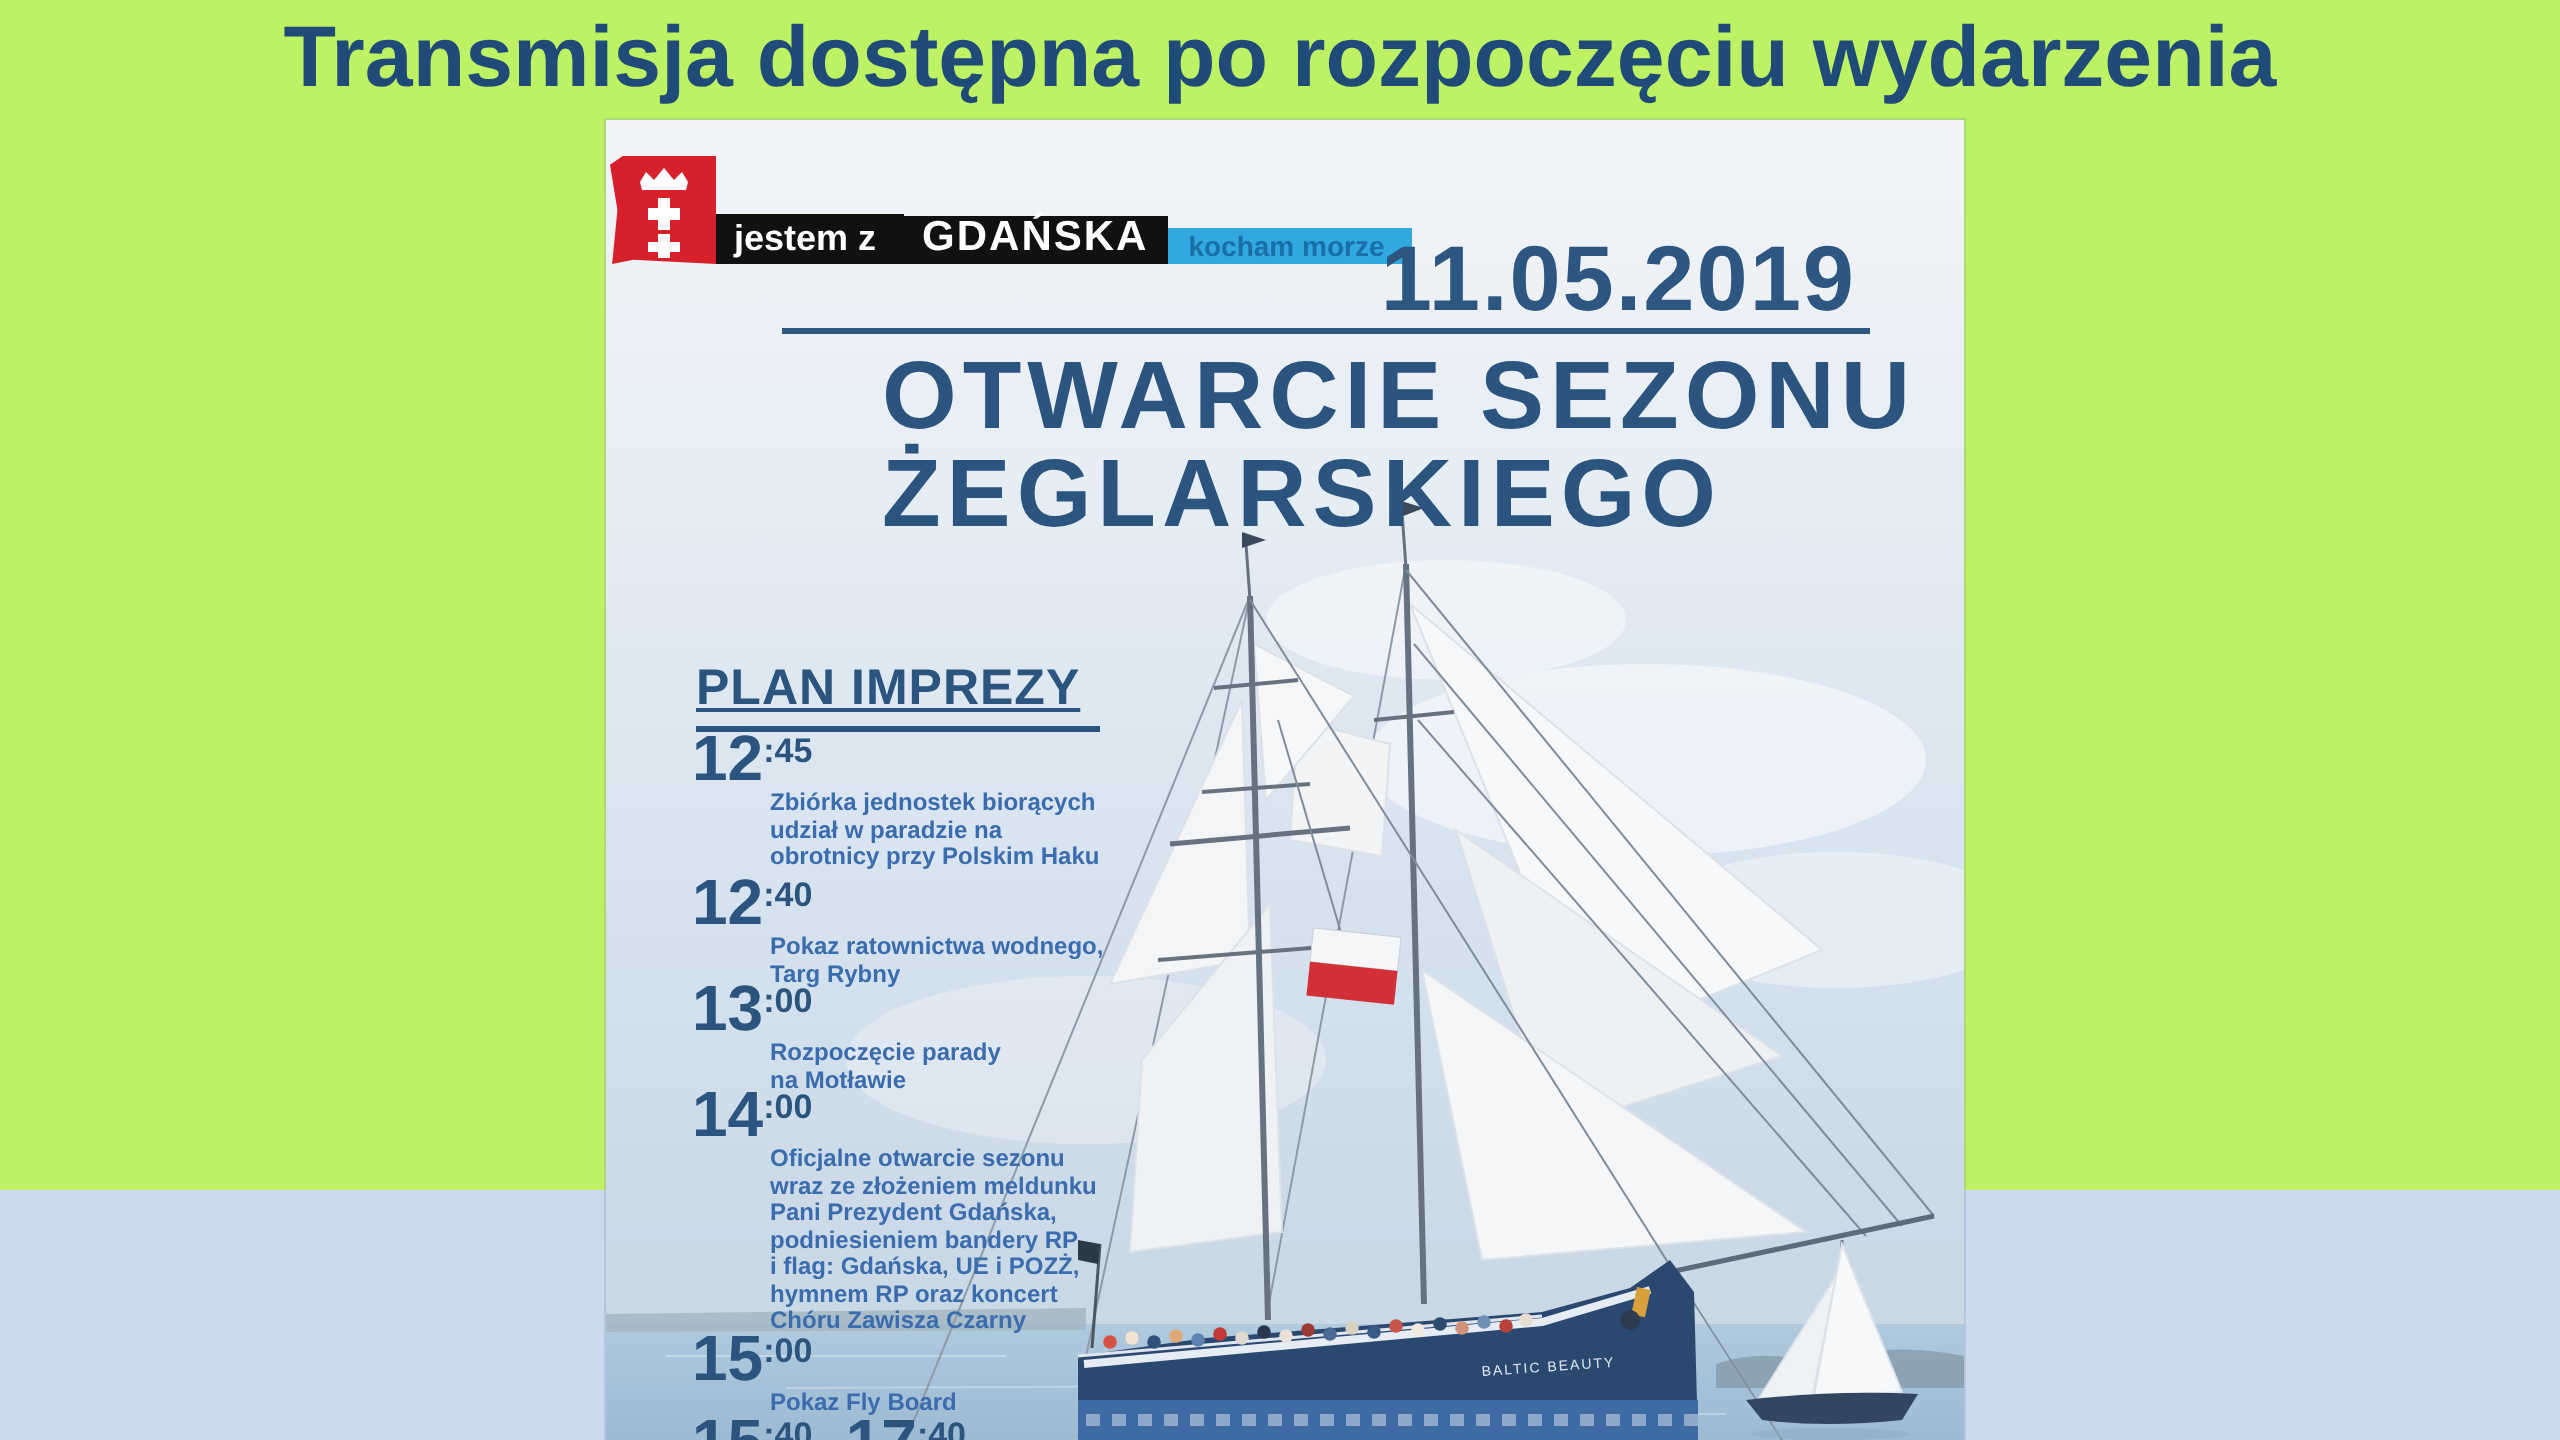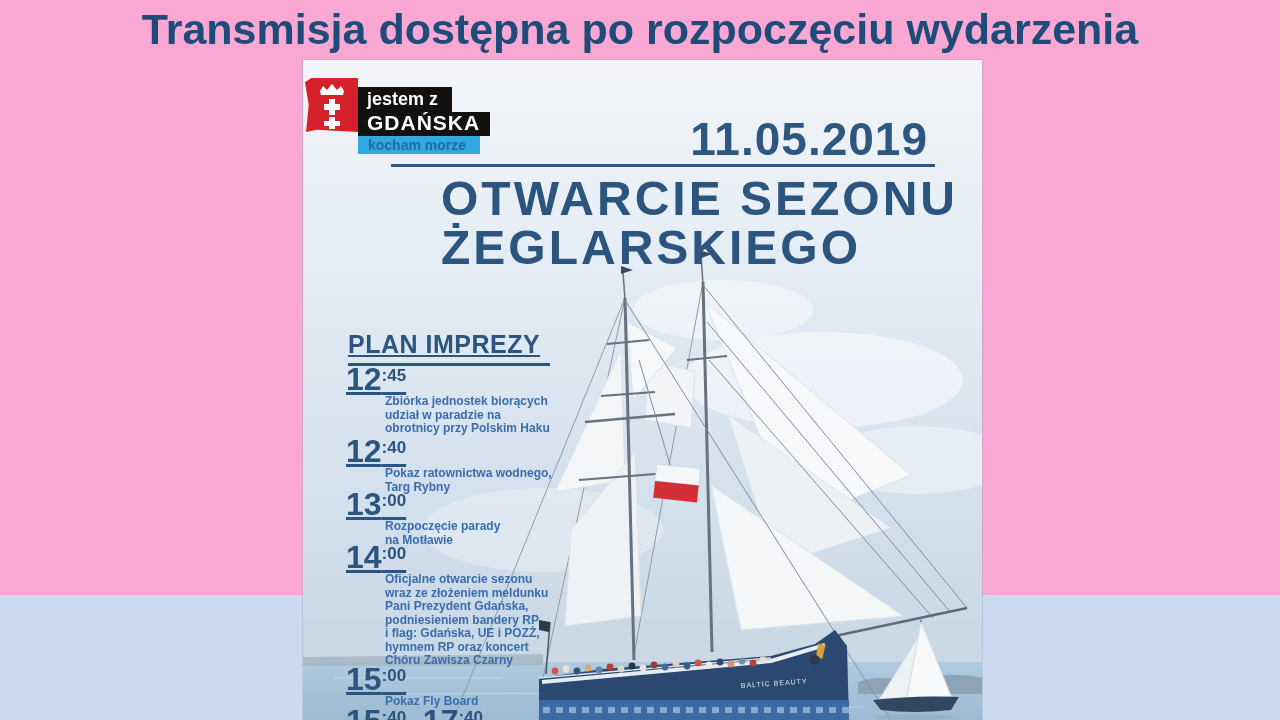--- a/index.html
+++ b/index.html
@@ -1,56 +1,56 @@
 <!DOCTYPE html>
 <html><head>
 <meta charset="utf-8">
 <style>
   html,body{margin:0;padding:0;}
   body{width:1280px;height:720px;overflow:hidden;background:#cbdaef;
        font-family:"Liberation Sans", sans-serif;}
-  .page{position:relative;width:1280px;height:595px;background:#f9a8d4;}
+  .page{position:relative;width:1280px;height:595px;background:#bef264;}
 
   
   .banner{position:absolute;top:0;left:0;width:1280px;height:60px;
           line-height:58px;text-align:center;font-size:43px;font-weight:700;
           color:#1e4b78;letter-spacing:0px;}
 
   
   .poster{position:absolute;left:303px;top:60px;width:679px;height:660px;overflow:hidden;
           background:linear-gradient(180deg,#f3f5f8 0%,#e7eef5 25%,#d8e4f0 55%,#cddbe9 80%,#c7d6e6 100%);
           box-shadow:0 0 0 1px rgba(120,140,170,.25);}
   .poster svg.photo{position:absolute;left:0;top:0;width:679px;height:660px;}
 
   
   .logo{position:absolute;left:2px;top:18px;display:flex;}
   .logo-flag{width:53px;height:54px;background:#d6212b;position:relative;
              clip-path:polygon(12% 0,100% 0,100% 100%,22% 96%,2% 100%,7% 50%,0 8%);}
   .logo-flag svg{position:absolute;left:14px;top:5px;}
-  .logo-col{display:flex;flex-direction:column;align-items:flex-start;margin-top:9px;}
+  .logo-col{display:flex;flex-direction:row;align-items:flex-end;margin-top:9px;}
   .logo-line1{background:#13110f;color:#ffffff;font-weight:700;font-size:18px;
               line-height:25px;height:25px;padding:0 14px 0 9px;}
   .logo-line2{background:#13110f;color:#ffffff;font-weight:700;font-size:21px;
               letter-spacing:1px;line-height:22px;height:22px;padding:0 10px 2px 9px;}
   .logo-tagline{background:#32a9de;color:#1a6fa5;font-weight:700;
               font-size:14px;line-height:18px;height:18px;padding:0 14px 0 10px;}
 
   
   .date{position:absolute;top:52px;right:54px;font-size:46px;font-weight:800;
         color:#2d5681;letter-spacing:1px;margin-left:44px;}
   .divider{position:absolute;top:104px;left:88px;right:47px;height:3px;background:#2d5681;}
   .title{position:absolute;top:114px;right:24px;text-align:left;color:#2b547e;
          font-size:48px;font-weight:800;line-height:49px;letter-spacing:3px;}
 
   
   .sched-head{position:absolute;left:45px;top:270px;display:inline-block;
               font-size:25px;font-weight:800;letter-spacing:0.5px;color:#2b547e;
               padding:0 10px 4px 0;border-bottom:3px solid #2b547e;text-decoration:underline;}
   .item{position:absolute;left:43px;width:260px;color:#2b547e;}
-  .time{font-size:32px;font-weight:800;line-height:26px;color:#2b547e;text-decoration:underline;}
+  .time{font-size:32px;font-weight:800;line-height:26px;color:#2b547e;}
   .time .m{font-size:17px;vertical-align:9px;letter-spacing:0px;}
   .time .dash{font-size:26px;vertical-align:3px;padding:0 4px;}
   .desc{margin:3px 0 0 39px;font-size:12px;font-weight:700;line-height:13.5px;
         color:#3a6cae;white-space:pre-line;}
 </style>
 </head>
 <body>
 
 <div class="page">
 

